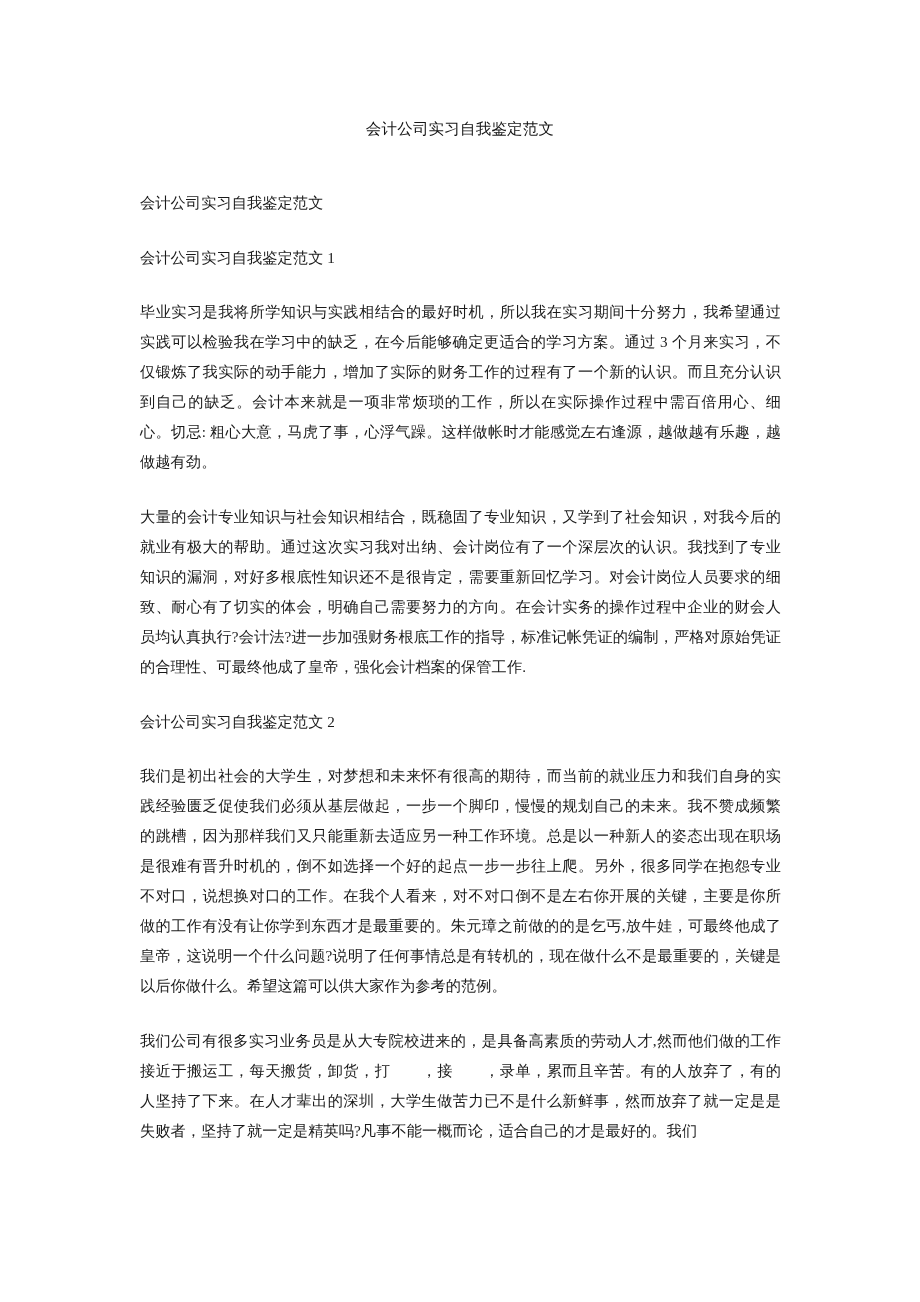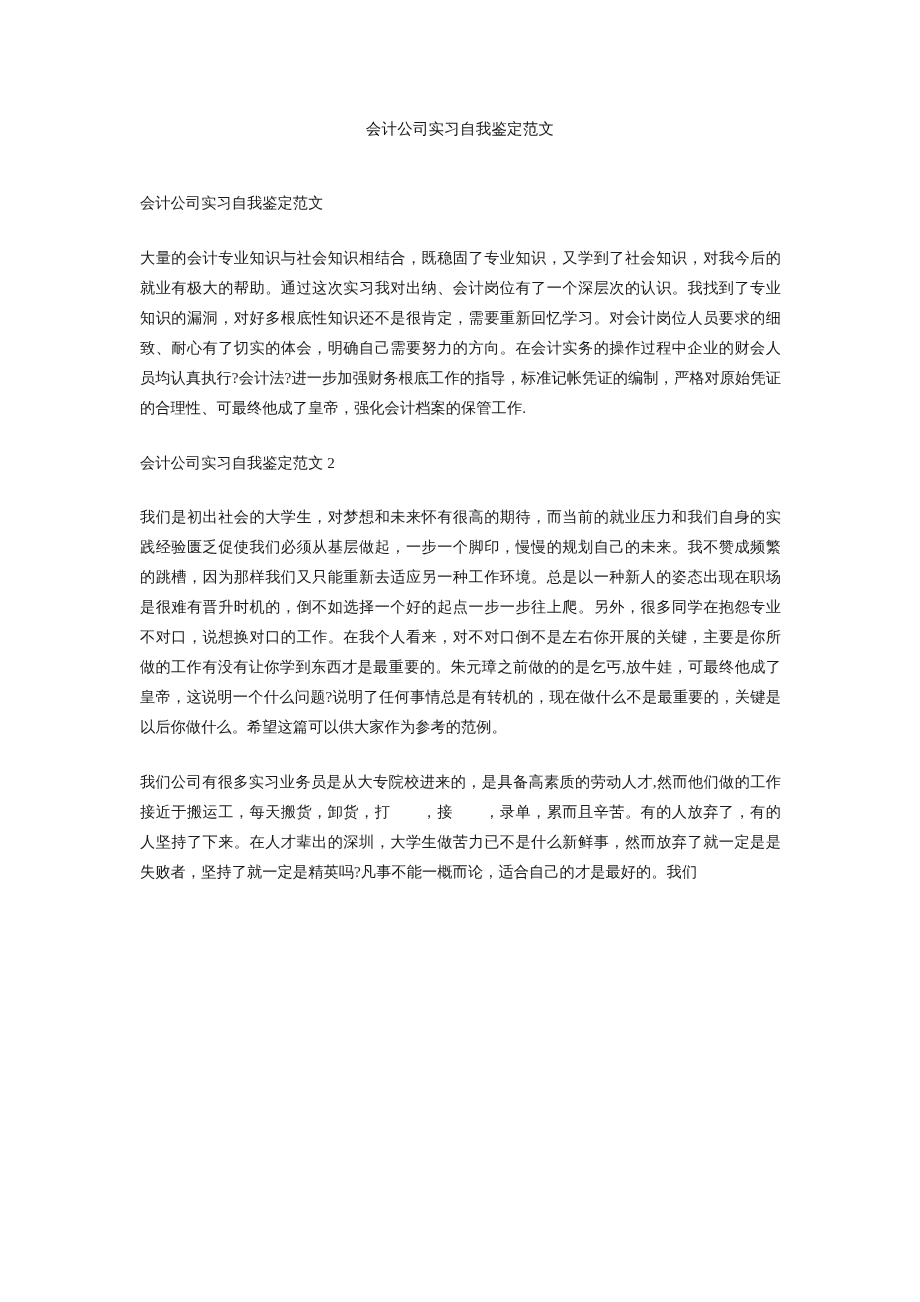--- a/index.html
+++ b/index.html
@@ -63,21 +63,23 @@
 <body>
 
 <div class="page">
 
   <div class="doc-title">会计公司实习自我鉴定范文</div>
 
   <div class="body-col">
 
     <p class="para lead">会计公司实习自我鉴定范文</p>
 
+    <p class="para heading">会计公司实习自我鉴定范文 1</p>
 
+    <p class="para">毕业实习是我将所学知识与实践相结合的最好时机，所以我在实习期间十分努力，我希望通过实践可以检验我在学习中的缺乏，在今后能够确定更适合的学习方案。通过 3 个月来实习，不仅锻炼了我实际的动手能力，增加了实际的财务工作的过程有了一个新的认识。而且充分认识到自己的缺乏。会计本来就是一项非常烦琐的工作，所以在实际操作过程中需百倍用心、细心。切忌: 粗心大意，马虎了事，心浮气躁。这样做帐时才能感觉左右逢源，越做越有乐趣，越做越有劲。</p>
 
     <p class="para">大量的会计专业知识与社会知识相结合，既稳固了专业知识，又学到了社会知识，对我今后的就业有极大的帮助。通过这次实习我对出纳、会计岗位有了一个深层次的认识。我找到了专业知识的漏洞，对好多根底性知识还不是很肯定，需要重新回忆学习。对会计岗位人员要求的细致、耐心有了切实的体会，明确自己需要努力的方向。在会计实务的操作过程中企业的财会人员均认真执行?会计法?进一步加强财务根底工作的指导，标准记帐凭证的编制，严格对原始凭证的合理性、可最终他成了皇帝，强化会计档案的保管工作.</p>
 
 
     <p class="para heading spaced-top">会计公司实习自我鉴定范文 2</p>
 
     <p class="para">我们是初出社会的大学生，对梦想和未来怀有很高的期待，而当前的就业压力和我们自身的实践经验匮乏促使我们必须从基层做起，一步一个脚印，慢慢的规划自己的未来。我不赞成频繁的跳槽，因为那样我们又只能重新去适应另一种工作环境。总是以一种新人的姿态出现在职场是很难有晋升时机的，倒不如选择一个好的起点一步一步往上爬。另外，很多同学在抱怨专业不对口，说想换对口的工作。在我个人看来，对不对口倒不是左右你开展的关键，主要是你所做的工作有没有让你学到东西才是最重要的。朱元璋之前做的的是乞丐,放牛娃，可最终他成了皇帝，这说明一个什么问题?说明了任何事情总是有转机的，现在做什么不是最重要的，关键是以后你做什么。希望这篇可以供大家作为参考的范例。</p>
 
     <p class="para">我们公司有很多实习业务员是从大专院校进来的，是具备高素质的劳动人才,然而他们做的工作接近于搬运工，每天搬货，卸货，打　　，接　　，录单，累而且辛苦。有的人放弃了，有的人坚持了下来。在人才辈出的深圳，大学生做苦力已不是什么新鲜事，然而放弃了就一定是是失败者，坚持了就一定是精英吗?凡事不能一概而论，适合自己的才是最好的。我们</p>
 

